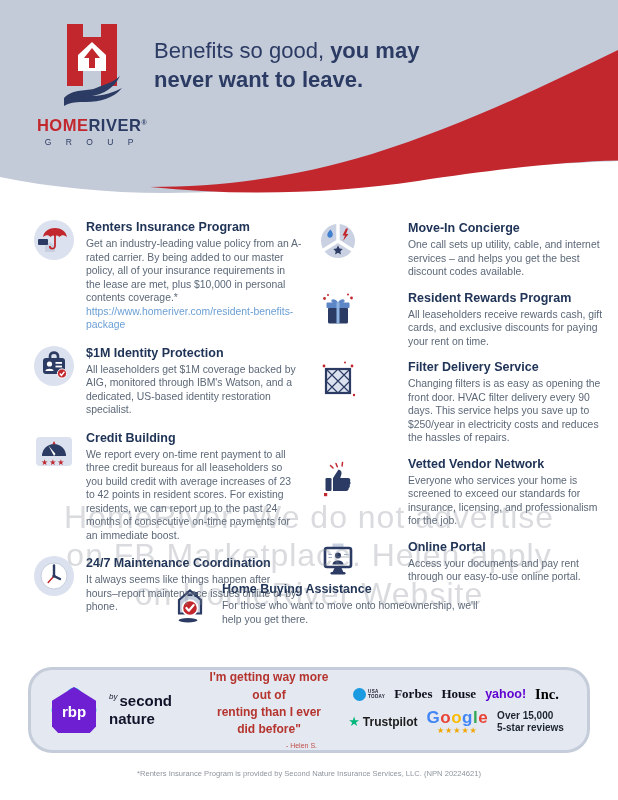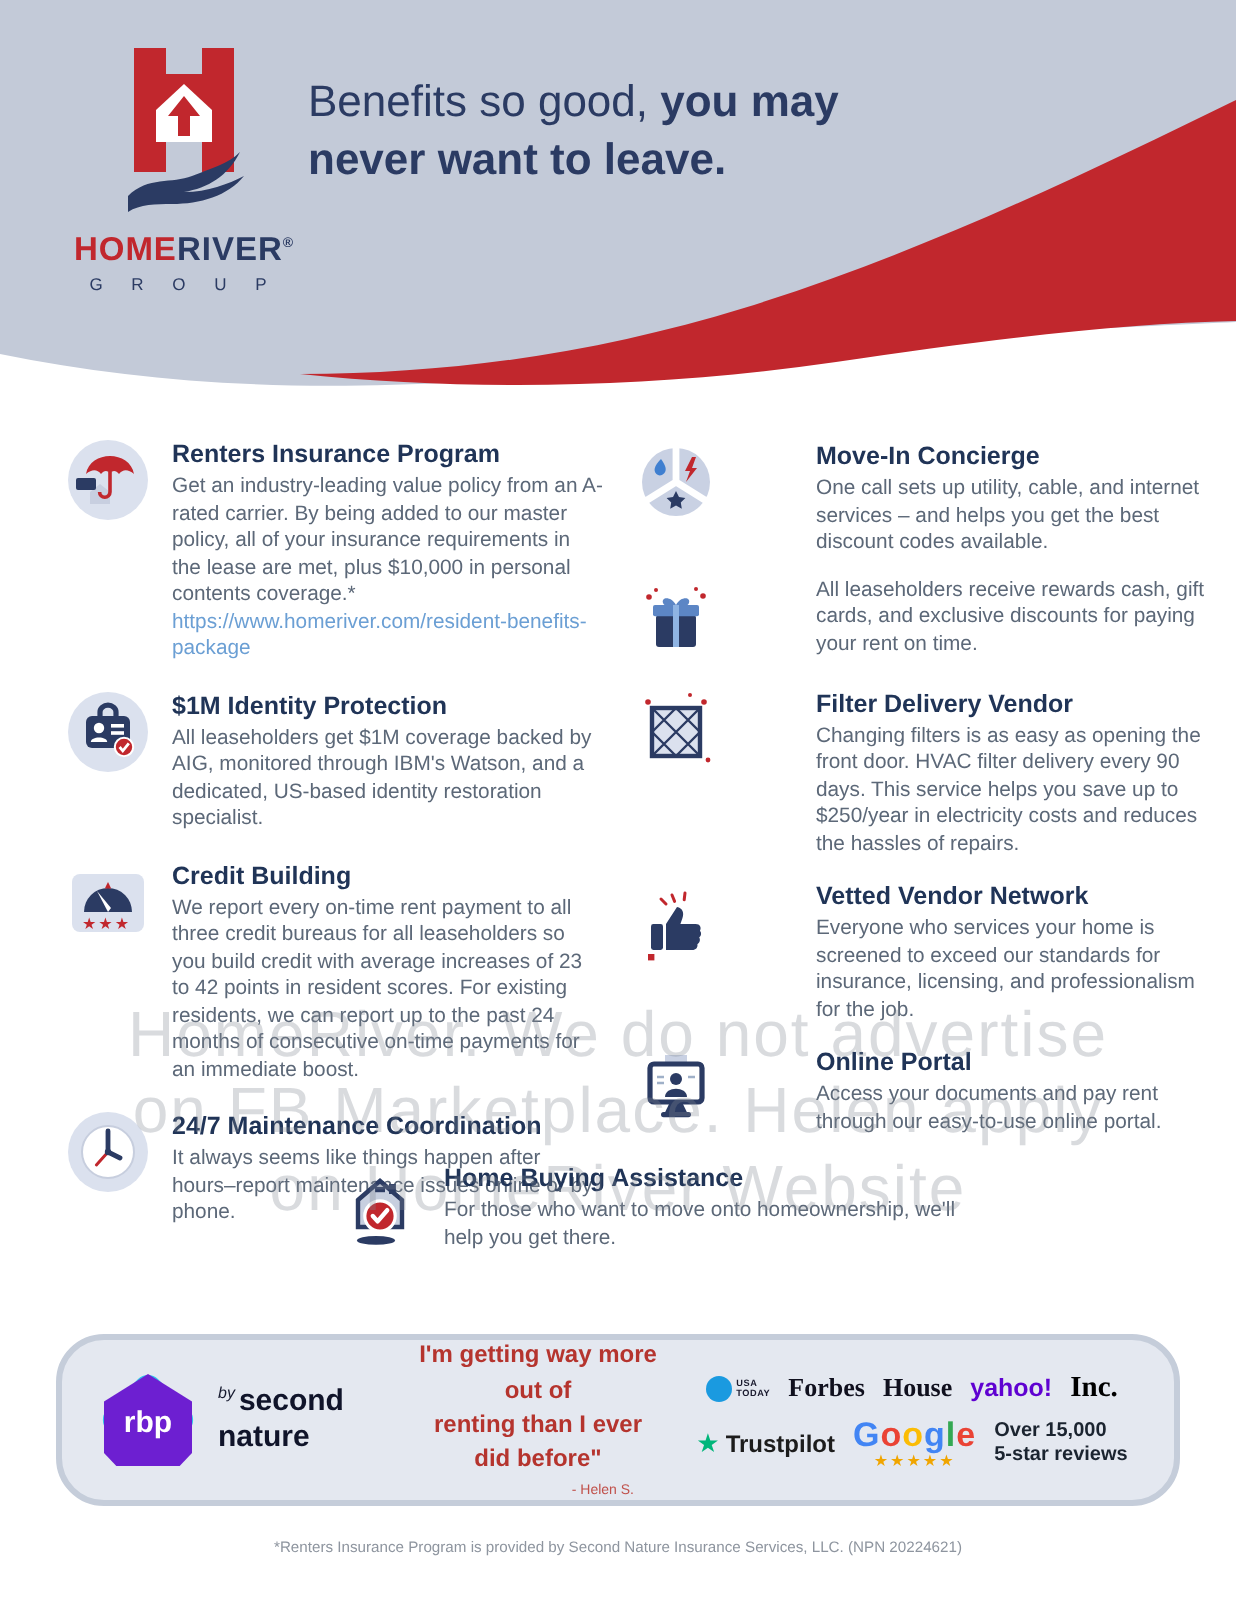--- a/index.html
+++ b/index.html
@@ -197,35 +197,36 @@
         <circle cx="35.5" cy="9" r="1.4" fill="#c1272d"></circle>
         <circle cx="12" cy="6" r="1" fill="#c1272d"></circle>
         <circle cx="32" cy="5.5" r="1" fill="#c1272d"></circle>
         <path d="M22 13.5 c-2.5 -4.5 -7.5 -4 -6.5 -1 .6 2 4.3 2 6.5 1 z" fill="#5c86c5"></path>
         <path d="M22 13.5 c2.5 -4.5 7.5 -4 6.5 -1 -.6 2 -4.3 2 -6.5 1 z" fill="#5c86c5"></path>
         <rect x="12" y="18.5" width="20" height="16" rx="1.5" fill="#2b3b63"></rect>
         <rect x="10.5" y="13.5" width="23" height="5.6" rx="1" fill="#5c86c5"></rect>
         <rect x="20.5" y="13.5" width="3" height="21" fill="#8fb4e3"></rect>
       </svg>
       <div>
+        <h3>Resident Rewards Program</h3>
         <p>All leaseholders receive rewards cash, gift cards, and exclusive discounts for paying your rent on time.</p>
       </div>
     </div>
 
     <div class="benefit">
       <svg class="bicon" viewBox="0 0 44 44">
         <circle cx="8" cy="8" r="1.4" fill="#c1272d"></circle>
         <circle cx="36" cy="8" r="1.4" fill="#c1272d"></circle>
         <circle cx="29" cy="4.5" r="1" fill="#c1272d"></circle>
         <circle cx="38" cy="37" r="1.2" fill="#c1272d"></circle>
         <rect x="10" y="11" width="24" height="24" fill="#dbe1ee" stroke="#2b3b63" stroke-width="2.2"></rect>
         <path d="M10 23 L22 11 M10 35 L34 11 M22 35 L34 23 M10 23 L22 35 M10 11 L34 35 M22 11 L34 23" stroke="#2b3b63" stroke-width="1.2"></path>
       </svg>
       <div>
-        <h3>Filter Delivery Vendor</h3>
+        <h3>Filter Delivery Service</h3>
         <p>Changing filters is as easy as opening the front door. HVAC filter delivery every 90 days. This service helps you save up to $250/year in electricity costs and reduces the hassles of repairs.</p>
       </div>
     </div>
 
     <div class="benefit">
       <svg class="bicon" viewBox="0 0 44 44">
         <path d="M20 8.5 l1.3 3.2 M14.5 10.5 l2.5 2.5 M26.5 7.5 l-.4 3.4" stroke="#c1272d" stroke-width="1.5" stroke-linecap="round"></path>
         <rect x="9.5" y="23" width="6" height="13" rx="1.2" fill="#2b3b63"></rect>
         <path d="M17 36 V23 l5.5 -8.5 c2.8 .6 3.7 2.8 2.7 5.6 L24.2 23 h7.6 c2.3 0 3 1.8 2.2 3.4 .9 1 .7 2.6 -.4 3.4 .7 1.1 .3 2.6 -.9 3.3 .3 1.7 -.8 2.9 -2.6 2.9 H17 Z" fill="#2b3b63"></path>
         <rect x="8" y="38" width="3.2" height="3.2" fill="#c1272d"></rect>

